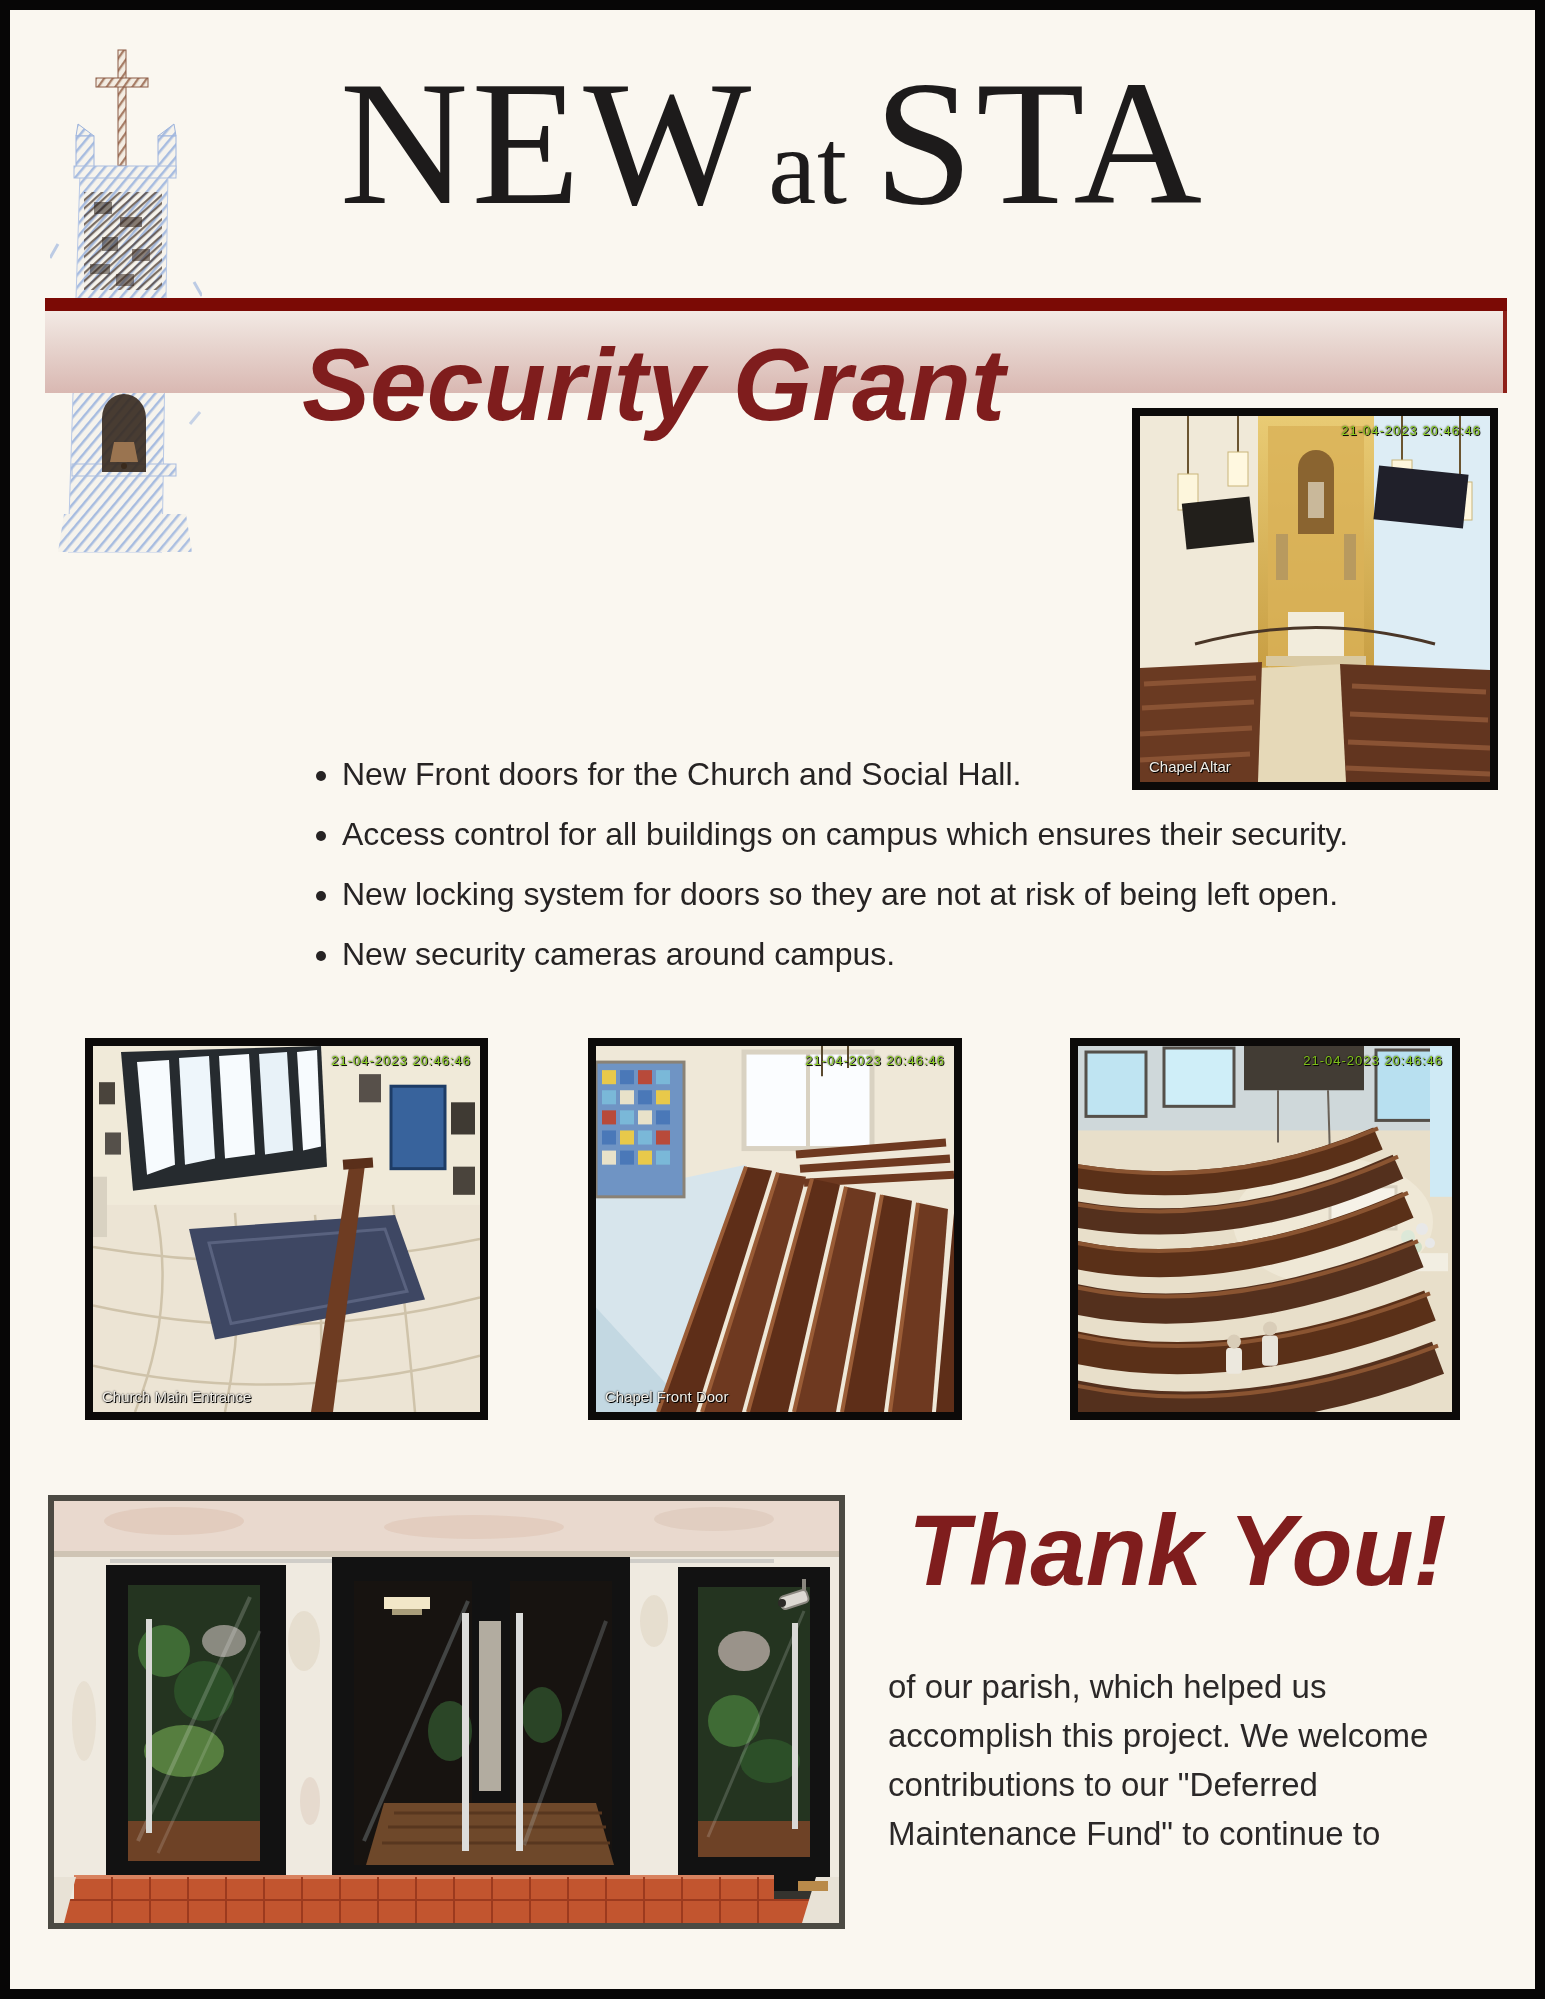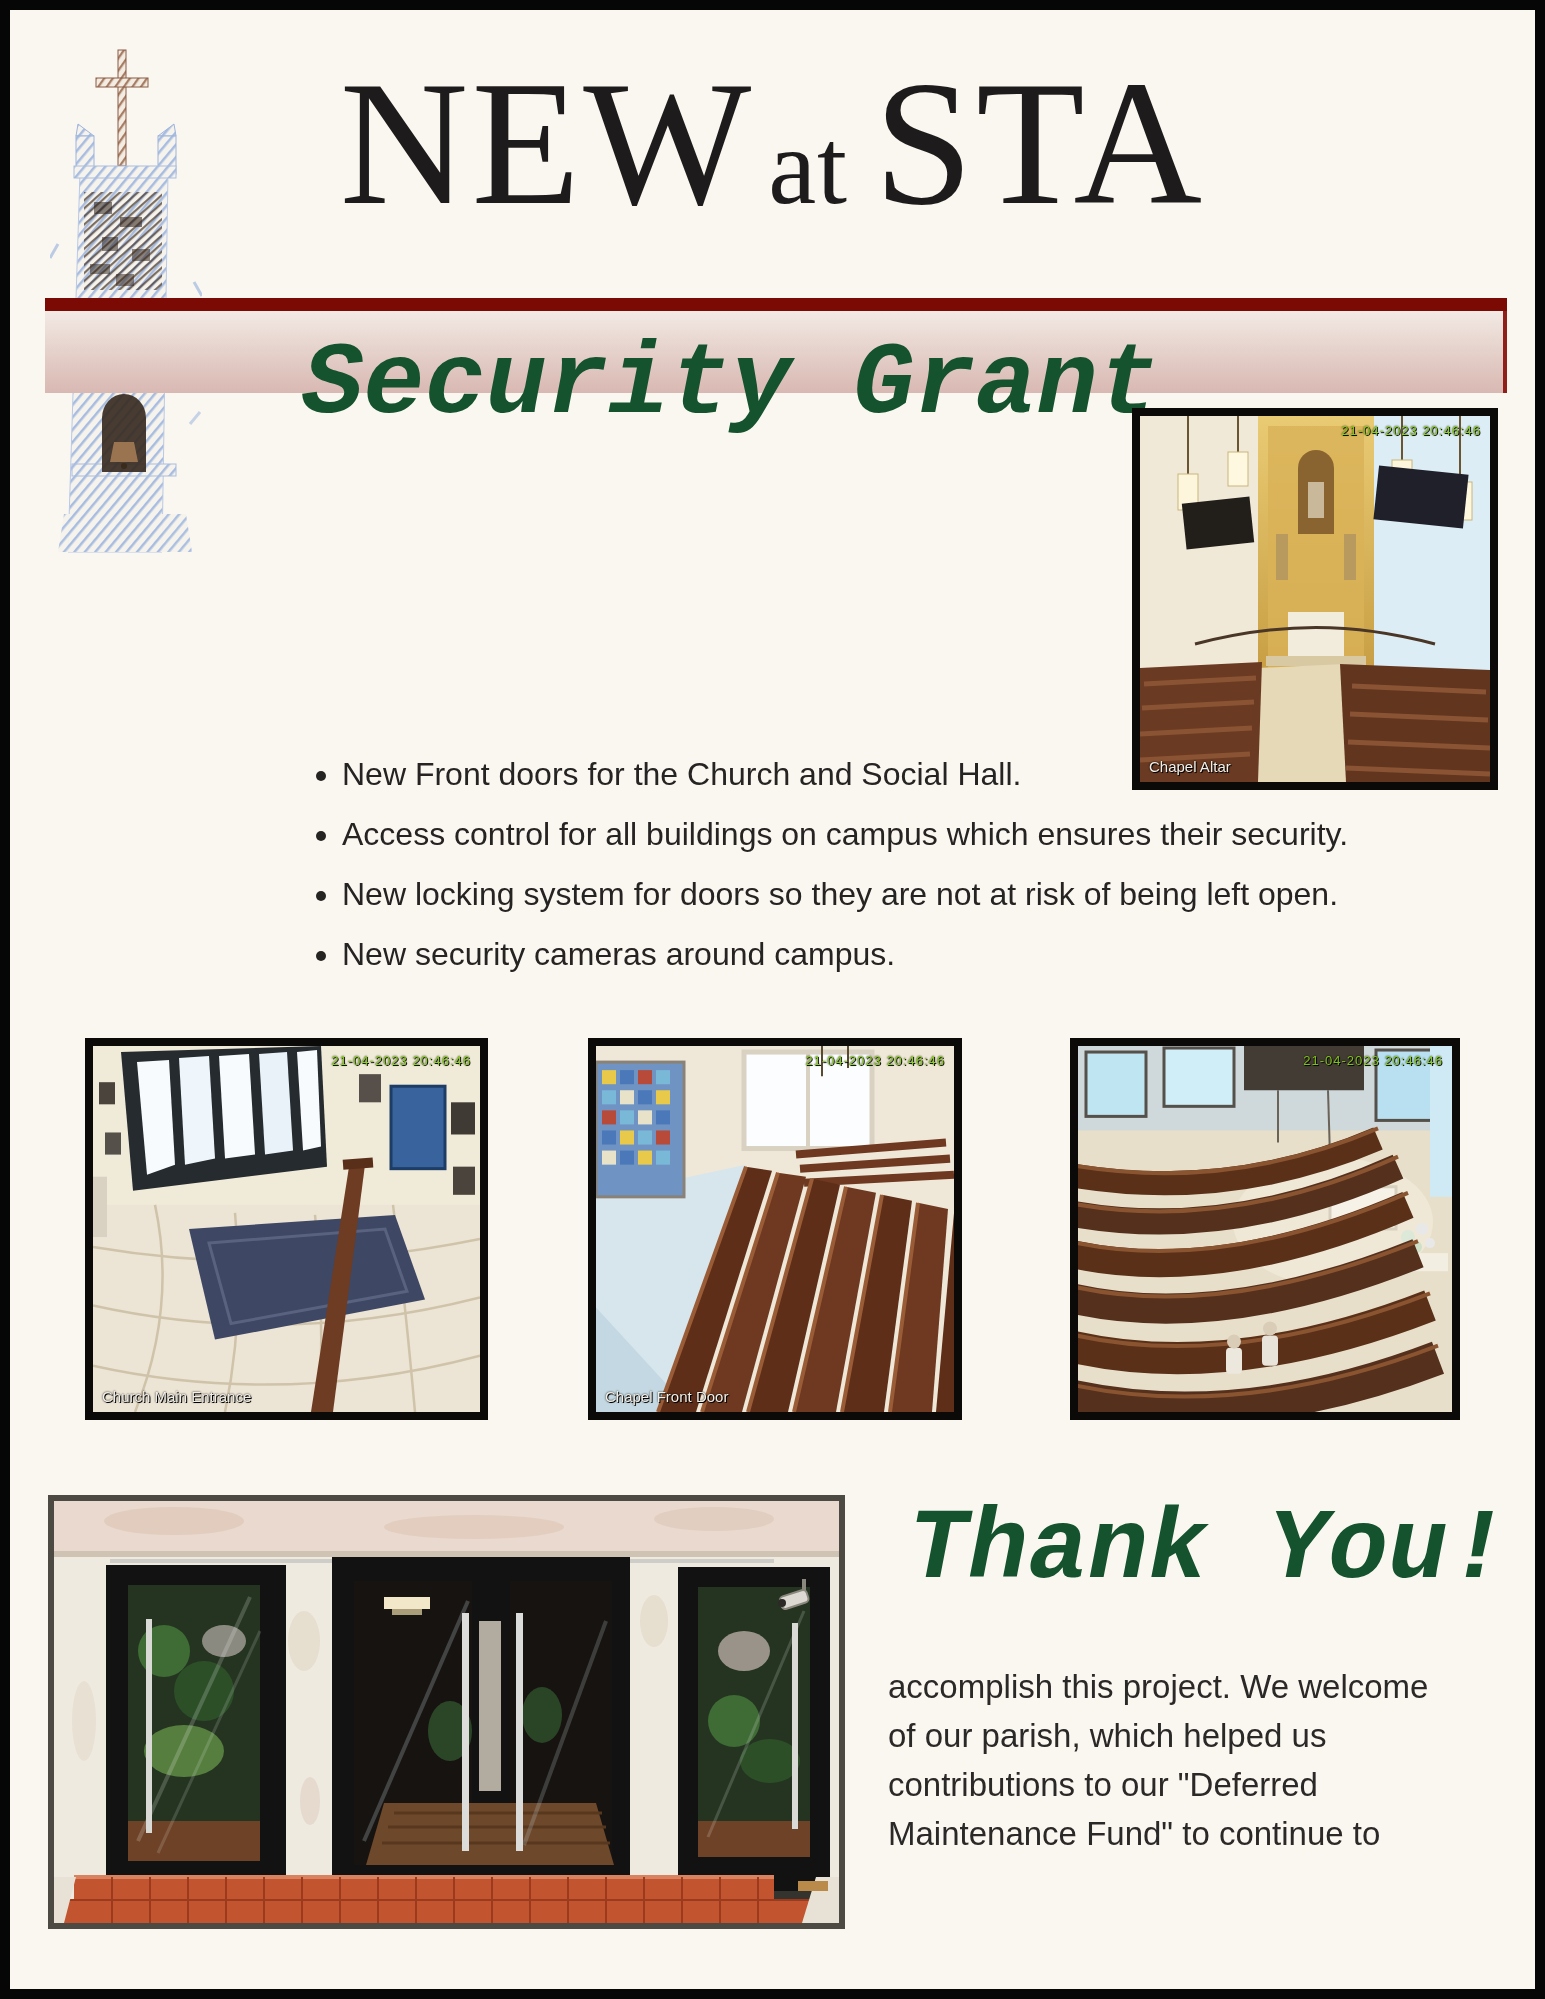--- a/index.html
+++ b/index.html
@@ -19,22 +19,22 @@
   .red-rule{left:35px;top:288px;width:1462px;height:13px;background:#7b0a05;}
   .pink-band{
     left:35px;top:301px;width:1458px;height:82px;
     background:linear-gradient(to bottom,#f3eae5 0%,#e9d8d2 35%,#d9b8b2 100%);
     border-right:4px solid #8e2019;
   }
   
   .tower{left:40px;top:34px;width:152px;height:522px;}
   
   .script{
-    font-family:Liberation Mono, monospace;font-style:italic;font-weight:bold;
-    color:#14532d;line-height:1.05;white-space:nowrap;
+    font-family:Liberation Sans, sans-serif;font-style:italic;font-weight:bold;
+    color:#7f1d1d;line-height:1.05;white-space:nowrap;
   }
   .sg-heading{left:292px;top:322px;font-size:102px;}
   .ty-heading{left:898px;top:1488px;font-size:100px;}
   
   .intro{left:295px;top:566px;font-size:34px;line-height:56px;color:#4e4a49;}
   .bullets{left:290px;top:748px;margin:0;padding:0 0 0 42px;list-style:disc;}
   .bullets li{font-size:32px;line-height:33px;margin-bottom:27px;color:#262323;white-space:nowrap;}
   .ty-text{left:878px;top:1652px;font-size:33px;line-height:49px;color:#2b2828;}
   
   .cam{box-sizing:border-box;border:8px solid #0c0a09;background:#222;}
@@ -365,19 +365,19 @@
       <line x1="0" y1="399" x2="785" y2="399" stroke="#9c3a1e" stroke-width="2"></line>
       <polygon points="0,376 22,376 10,422 0,422" fill="#e8e2d6"></polygon>
       <polygon points="762,376 785,376 785,422 748,422" fill="#e8e2d6"></polygon>
       <rect x="744" y="380" width="30" height="10" fill="#b98a4a"></rect>
     </svg>
   </div>
 
   <div class="abs script ty-heading">Thank You!</div>
 
   <div class="abs ty-text">
+    <div>of our parish, which helped us</div>
     <div>accomplish this project. We welcome</div>
-    <div>of our parish, which helped us</div>
     <div>contributions to our "Deferred</div>
     <div>Maintenance Fund" to continue to</div>
   </div>
 
 </div>
 
 </body></html>

